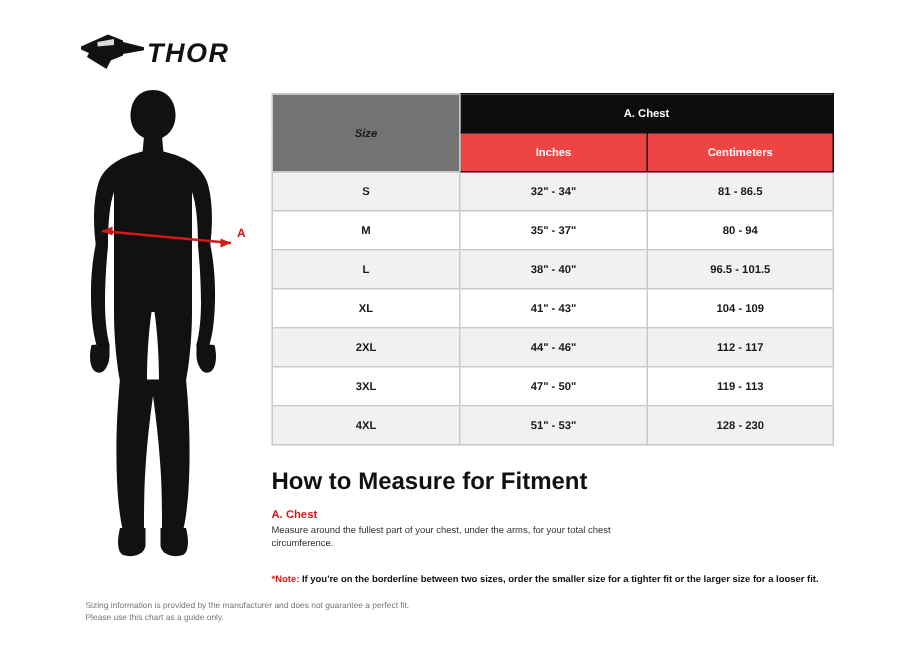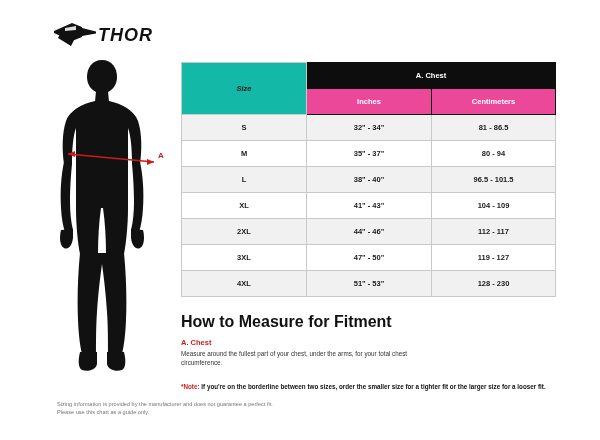--- a/index.html
+++ b/index.html
@@ -82,27 +82,27 @@
     height: 25px;
   }
   .hdr-dark {
     background: #0d0d0d;
     color: #ffffff !important;
     font-size: 7.5px;
     font-weight: bold;
     border-color: #0d0d0d !important;
   }
   .hdr-size {
-    background: #14b8a6;
+    background: #737373;
     color: #111;
     font-size: 8px;
     font-style: italic;
   }
   .hdr-sub {
-    background: #ec4899;
+    background: #ef4444;
     color: #ffffff !important;
     font-size: 6.5px;
     font-weight: bold;
     border-color: #0d0d0d !important;
     height: 18px;
   }
   tr.zebra td {
     background: #f1f1f1;
   }
   tr.plain td {
@@ -260,21 +260,21 @@
           <td class="val-cell">104 - 109</td>
         </tr>
         <tr class="zebra">
           <td class="size-cell">2XL</td>
           <td class="val-cell">44" - 46"</td>
           <td class="val-cell">112 - 117</td>
         </tr>
         <tr class="plain">
           <td class="size-cell">3XL</td>
           <td class="val-cell">47" - 50"</td>
-          <td class="val-cell">119 - 127</td>
+          <td class="val-cell">119 - 113</td>
         </tr>
         <tr class="zebra">
           <td class="size-cell">4XL</td>
           <td class="val-cell">51" - 53"</td>
           <td class="val-cell">128 - 230</td>
         </tr>
       </tbody>
     </table>
 
     <div class="howto">

